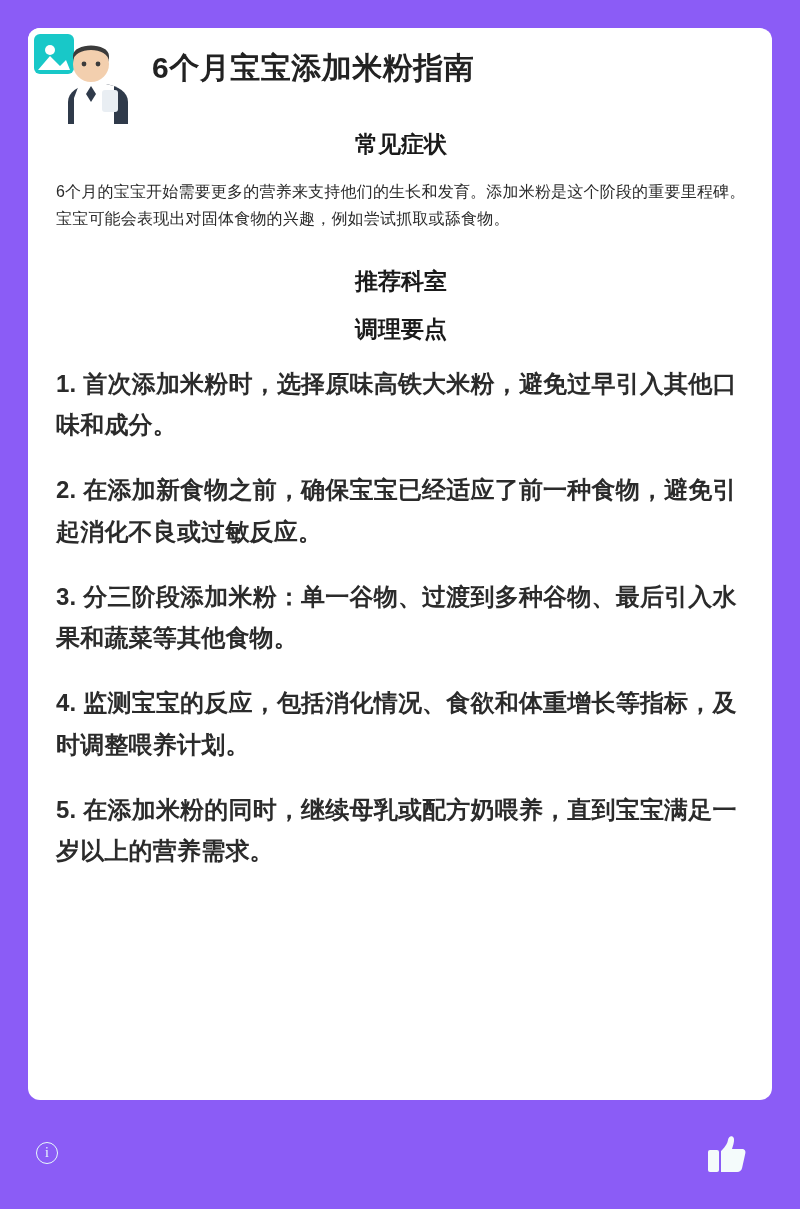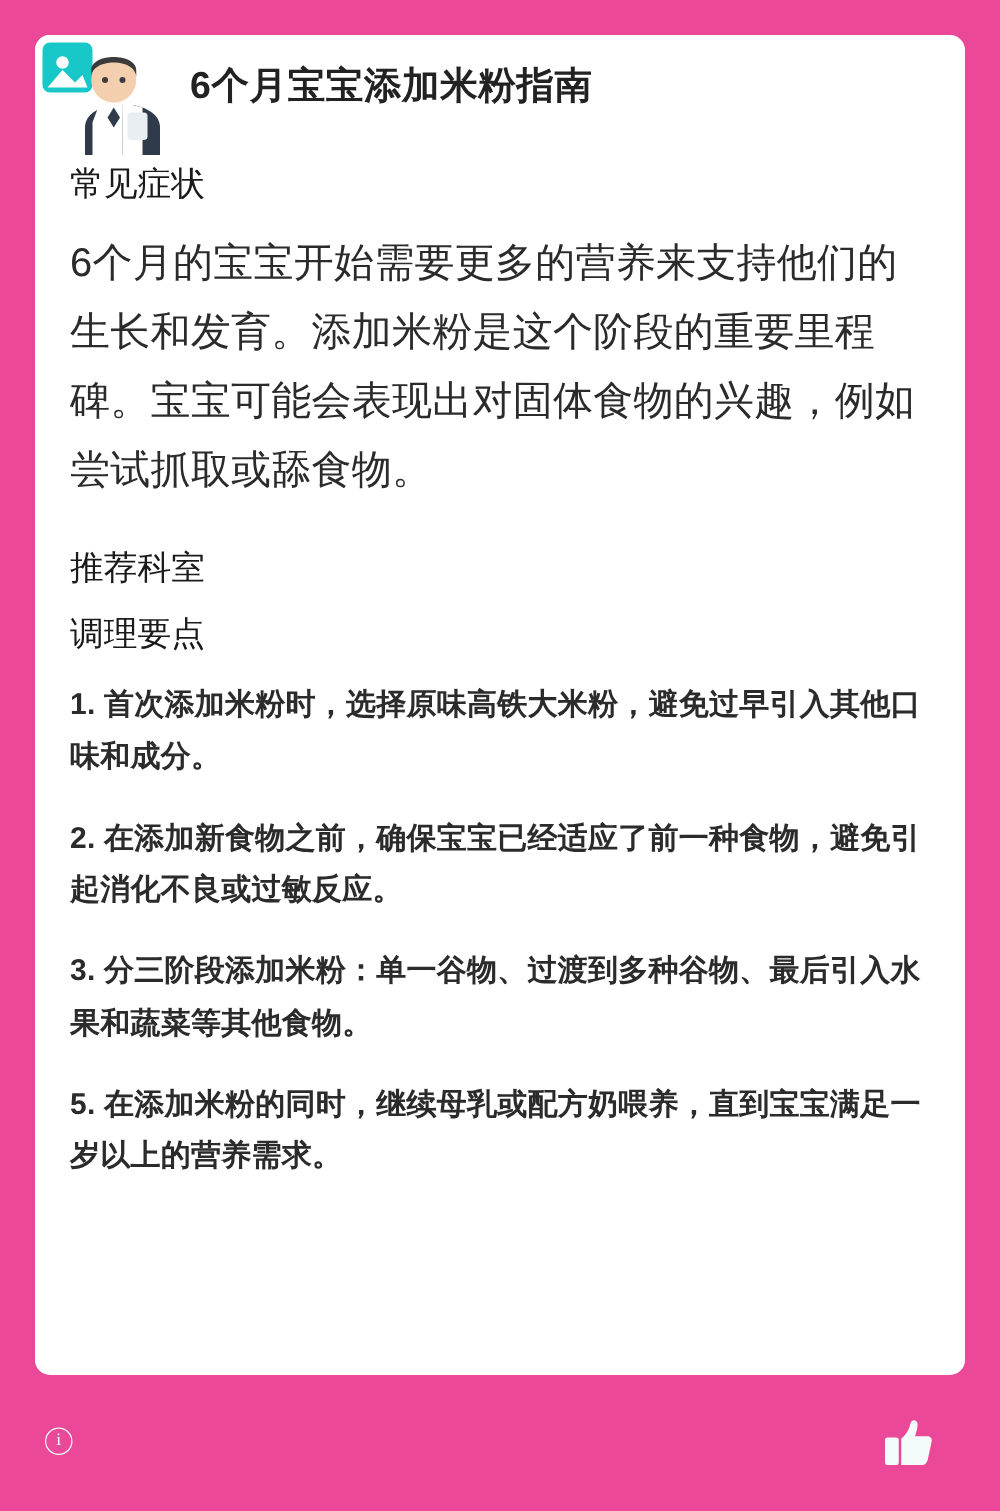--- a/index.html
+++ b/index.html
@@ -8,21 +8,21 @@
     padding: 0;
     width: 800px;
     height: 1209px;
     background: #18c8c8;
     font-family: "Liberation Sans", sans-serif;
   }
   .page {
     position: relative;
     width: 800px;
     height: 1209px;
-    background: #ec4899;
+    background: #8b5cf6;
     overflow: hidden;
   }
   .card {
     position: absolute;
     left: 28px;
     top: 28px;
     width: 744px;
     height: 1072px;
     background: #ffffff;
     border-radius: 12px;
@@ -45,29 +45,30 @@
     color: #222222;
     letter-spacing: 0.5px;
   }
   .content {
     position: absolute;
     left: 56px;
     top: 130px;
     width: 690px;
   }
   h2.section {
-    font-size: 27px;
-    font-weight: normal;
+    font-size: 23px;
+    font-weight: bold;
     color: #1a1a1a;
     margin: 0 0 18px 0;
     line-height: 1.3;
+    text-align: center;
   }
   h2.section.tight { margin-top: 34px; }
   p.para {
-    font-size: 32px;
+    font-size: 16px;
     color: #2b2b2b;
     line-height: 1.72;
     margin: 0 0 26px 0;
     letter-spacing: 0.2px;
   }
   p.plain {
     font-size: 24px;
     color: #2b2b2b;
     line-height: 1.6;
     margin: 0 0 28px 0;
@@ -150,20 +151,21 @@
     <h2 class="section">常见症状</h2>
     <p class="para">6个月的宝宝开始需要更多的营养来支持他们的生长和发育。添加米粉是这个阶段的重要里程碑。宝宝可能会表现出对固体食物的兴趣，例如尝试抓取或舔食物。</p>
 
     <h2 class="section tight">推荐科室</h2>
 
     <h2 class="section">调理要点</h2>
     <div class="steps">
       <p>1. 首次添加米粉时，选择原味高铁大米粉，避免过早引入其他口味和成分。</p>
       <p>2. 在添加新食物之前，确保宝宝已经适应了前一种食物，避免引起消化不良或过敏反应。</p>
       <p>3. 分三阶段添加米粉：单一谷物、过渡到多种谷物、最后引入水果和蔬菜等其他食物。</p>
+      <p>4. 监测宝宝的反应，包括消化情况、食欲和体重增长等指标，及时调整喂养计划。</p>
       <p>5. 在添加米粉的同时，继续母乳或配方奶喂养，直到宝宝满足一岁以上的营养需求。</p>
     </div>
   </div>
 
   <div class="footer">
     <div class="info-icon">i</div>
     <div class="thumb">
       <svg width="38" height="40" viewBox="0 0 38 40" xmlns="http://www.w3.org/2000/svg">
         <rect x="0" y="16" width="11" height="22" rx="2" fill="#f4fbfb"></rect>
         <path d="M13 17 C13 17 19 12 20 6 C20.5 2 24 1 25.5 3.5 C27 6 25 12 24 15 L34 15 C36.5 15 38 17 37.3 19.4 L34.2 33.5 C33.7 36.3 31.8 38 29.2 38 L13 38 Z" fill="#f4fbfb"></path>

